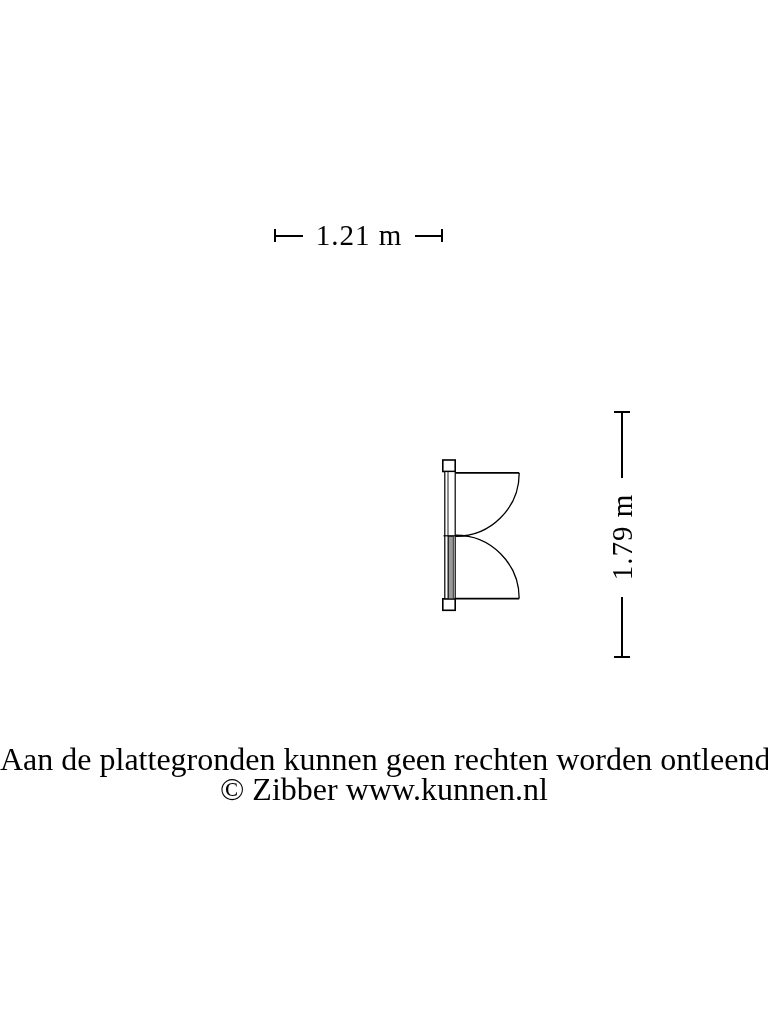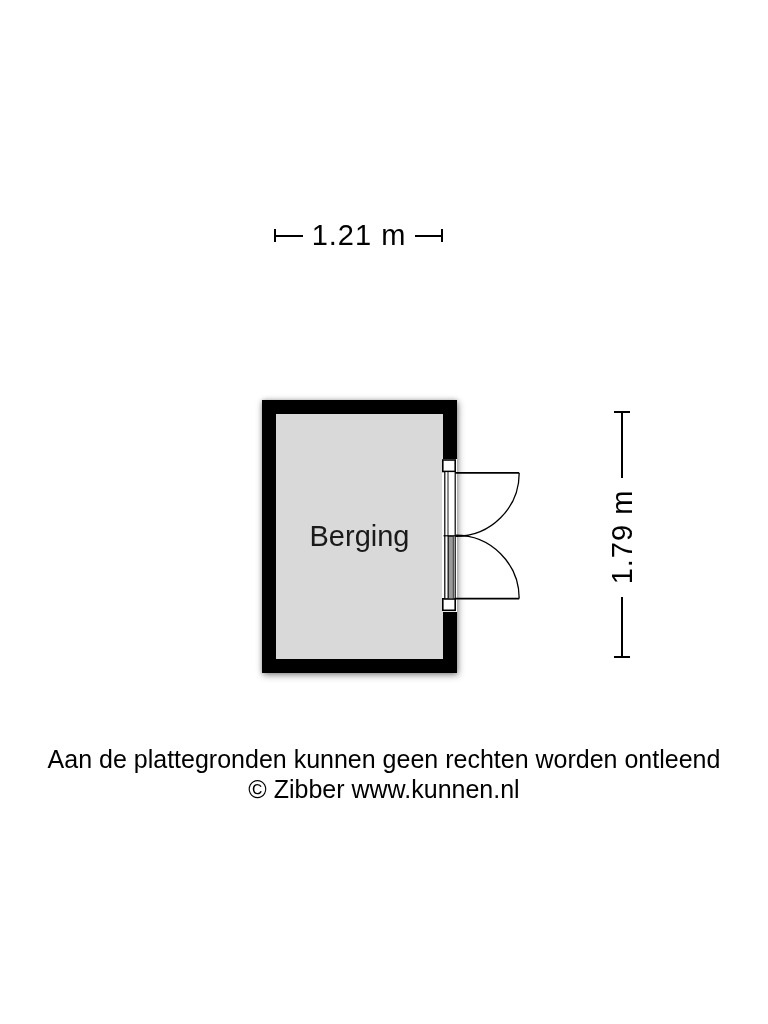--- a/index.html
+++ b/index.html
@@ -4,20 +4,21 @@
 <style>
   html, body { margin: 0; padding: 0; }
   body { font-family: "Liberation Sans", "DejaVu Sans", sans-serif; }
 
   .canvas {
     position: relative;
     width: 768px;
     height: 840px;
     background: var(--c-bg, #ffffff);
     overflow: hidden;
+    font-family: Liberation Serif, serif;
   }
 
   
   .tick-v { position: absolute; width: 2px; height: 13px; background: var(--c-line, #000); }
   .tick-h { position: absolute; width: 16px; height: 2px; background: var(--c-line, #000); }
   .dline-h { position: absolute; height: 2px; background: var(--c-line, #000); }
   .dline-v { position: absolute; width: 2px; background: var(--c-line, #000); }
 
   .dim-label {
     position: absolute;
@@ -57,44 +58,39 @@
     left: 438px; top: 452px;
     width: 100px; height: 164px;
   }
 
   
   .footer {
     position: absolute;
     left: 0; right: 0;
     top: 744px;
     text-align: center;
-    font-size: 25px;
+    font-size: 32px;
     line-height: 30px;
     color: var(--c-text, #000);
     white-space: nowrap;
   }
 </style>
 </head>
 <body>
 
 <div class="canvas">
 
   <div>
     <div class="tick-v" style="left:274px; top:229px;"></div>
     <div class="dline-h" style="left:276px; top:235px; width:27px;"></div>
     <div class="dim-label horiz" style="left:359px; top:235px;">1.21 m</div>
     <div class="dline-h" style="left:415px; top:235px; width:26px;"></div>
     <div class="tick-v" style="left:441px; top:229px;"></div>
   </div>
 
-  <div class="room">
-    <div class="room-floor">
-      <span class="room-name">Berging</span>
-    </div>
-  </div>
 
   <svg class="door-svg" viewBox="0 0 100 164">
 
     <rect x="4" y="7" width="15" height="153" fill="#ffffff" stroke="none"></rect>
 
     <rect x="4.8" y="8" width="12.4" height="11.5" fill="#ffffff" stroke="#000000" stroke-width="1.6"></rect>
     <rect x="4.8" y="146.8" width="12.4" height="11.5" fill="#ffffff" stroke="#000000" stroke-width="1.6"></rect>
 
     <rect x="6.8" y="19.5" width="10.4" height="127.3" fill="#ffffff" stroke="#000000" stroke-width="1.2"></rect>
     <path d="M10 19.5 V146.8" stroke="#000000" stroke-width="0.9" fill="none"></path>

